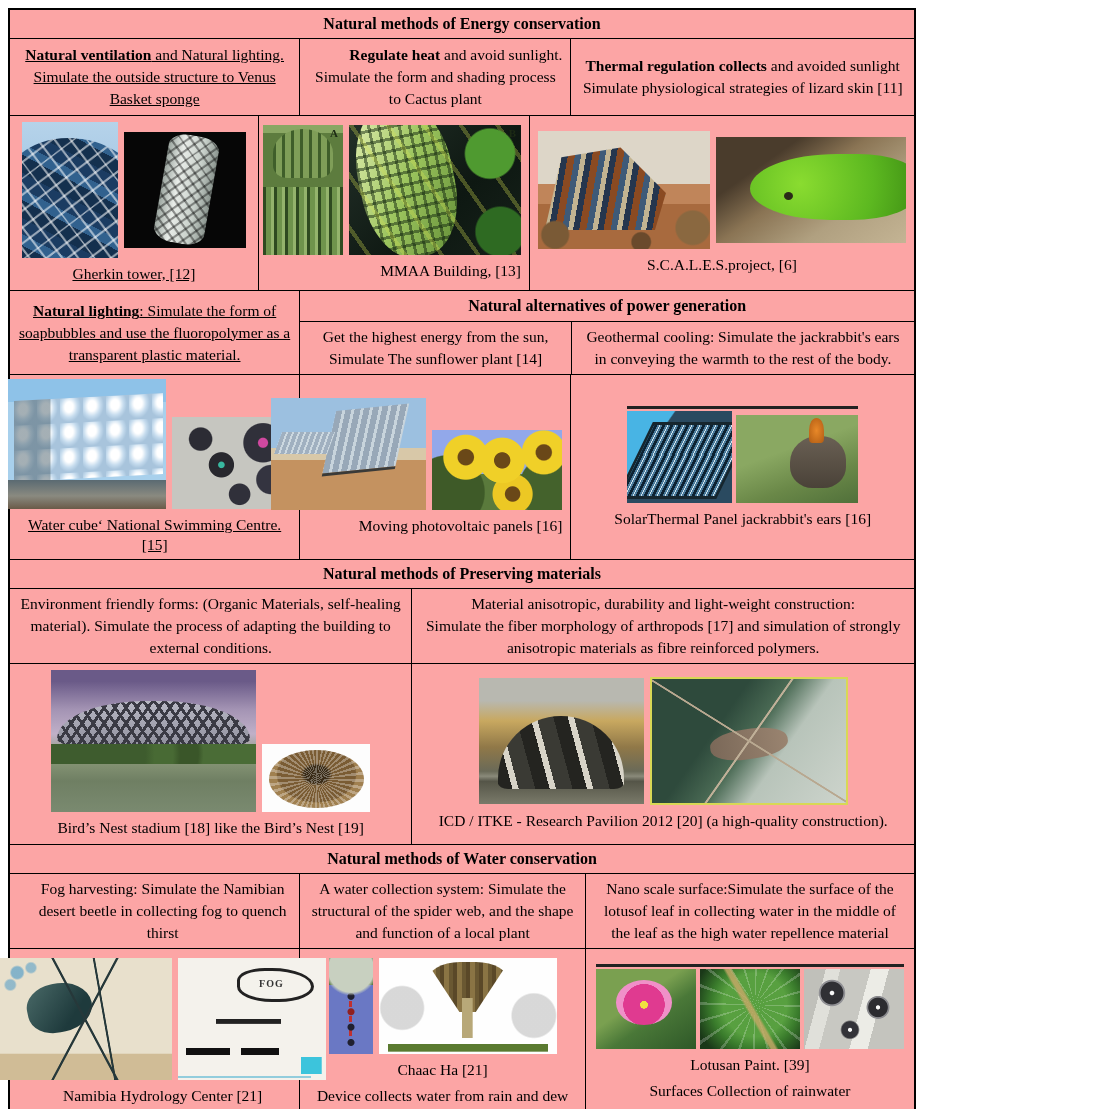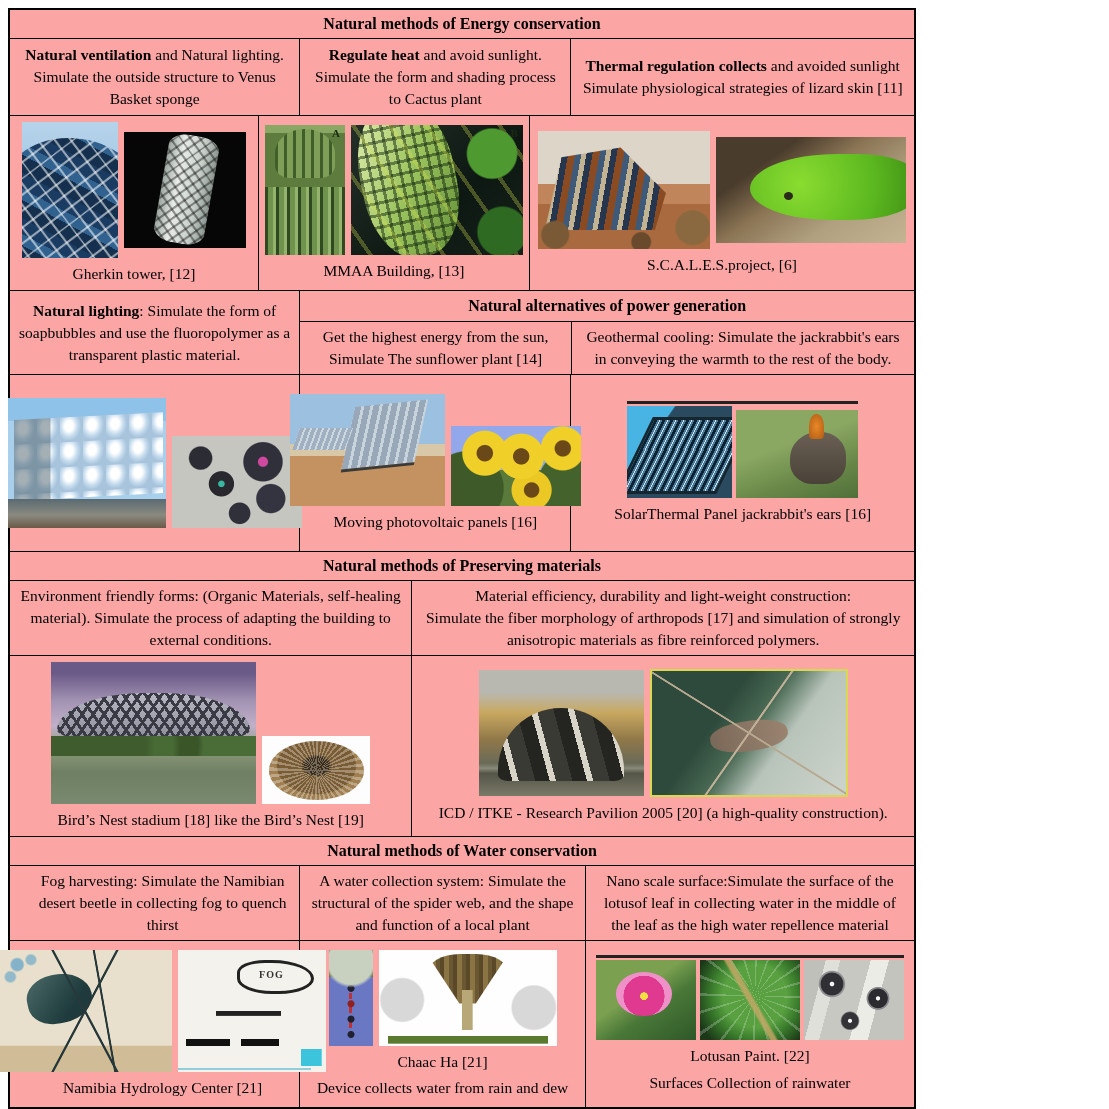--- a/index.html
+++ b/index.html
@@ -5,22 +5,22 @@
   html,body{margin:0;padding:0;background:#fff;}
   body{font-family:"Liberation Serif","DejaVu Serif",serif;color:#000;}
   .tbl{width:908px;margin:8px;border:2px solid #000;box-sizing:border-box;background:#fca5a5;}
   .t-row{display:flex;align-items:stretch;border-top:1px solid #000;}
   .t-row:first-child{border-top:none;}
   .cell{box-sizing:border-box;padding:4px 8px;display:flex;flex-direction:column;justify-content:center;align-items:center;text-align:center;}
   .cell + .cell{border-left:1px solid #000;}
   .hdr-row{justify-content:center;align-items:center;min-height:28px;display:flex;}
   .hdr-text{font-weight:bold;font-size:16px;}
   .cell p{margin:0;font-size:15.5px;line-height:1.42;}
-  .c32{width:32%;}
-  .c30{width:30%;}
+  .c32{width:32%;text-decoration:underline;}
+  .c30{width:30%;align-items:flex-end;}
   .c38{flex:1;}
   .c44{width:44.4%;}
   .c56{flex:1;}
   .w32{width:32%;padding-left:24px;}
   .w31{width:31.6%;}
   .w37{flex:1;}
   .rightwrap{flex:1;display:flex;flex-direction:column;border-left:1px solid #000;}
   .subhdr{border-bottom:1px solid #000;display:flex;justify-content:center;align-items:center;min-height:30px;}
   .subrow{display:flex;flex:1;}
   .subrow .cell{border-left:none;align-items:flex-end;}
@@ -264,20 +264,21 @@
       </div>
     </div>
   </div>
 
   <div class="t-row imgrow2">
     <div class="cell c32">
       <div class="imgs bottom">
         <div class="ph ph-watercube"></div>
         <div class="ph ph-bubbles"></div>
       </div>
+      <div class="caption">Water cube‘ National Swimming Centre. [15]</div>
     </div>
     <div class="cell c30">
       <div class="imgs bottom">
         <div class="ph ph-pv"></div>
         <div class="ph ph-sunflower"></div>
       </div>
       <div class="caption">Moving photovoltaic panels [16]</div>
     </div>
     <div class="cell c38">
       <div class="topbar">
@@ -290,39 +291,39 @@
 
   <div class="t-row hdr-row">
     <span class="hdr-text">Natural methods of Preserving materials</span>
   </div>
 
   <div class="t-row txtC">
     <div class="cell c44">
       <p>Environment friendly forms: (Organic Materials, self-healing material). Simulate the process of adapting the building to external conditions.</p>
     </div>
     <div class="cell c56">
-      <p>Material efficiency, durability and light-weight construction:</p>
+      <p>Material anisotropic, durability and light-weight construction:</p>
       <p>Simulate the fiber morphology of arthropods [17] and simulation of strongly anisotropic materials as fibre reinforced polymers.</p>
     </div>
   </div>
 
   <div class="t-row imgrow3">
     <div class="cell c44">
       <div class="imgs bottom">
         <div class="ph ph-stadium"></div>
         <div class="ph ph-nest"></div>
       </div>
       <div class="caption">Bird’s Nest stadium [18] like the Bird’s Nest [19]</div>
     </div>
     <div class="cell c56">
       <div class="imgs">
         <div class="ph ph-pavilion"></div>
         <div class="ph ph-lobster"></div>
       </div>
-      <div class="caption">ICD / ITKE - Research Pavilion 2005 [20] (a high-quality construction).</div>
+      <div class="caption">ICD / ITKE - Research Pavilion 2012 [20] (a high-quality construction).</div>
     </div>
   </div>
 
   <div class="t-row hdr-row">
     <span class="hdr-text">Natural methods of Water conservation</span>
   </div>
 
   <div class="t-row txtD">
     <div class="cell w32">
       <p>Fog harvesting: Simulate the Namibian desert beetle in collecting fog to quench thirst</p>
@@ -352,18 +353,18 @@
       </div>
       <div class="caption">Chaac Ha [21]</div>
       <div class="caption">Device collects water from rain and dew</div>
     </div>
     <div class="cell w37">
       <div class="topbar">
         <div class="ph ph-lotusflower"></div>
         <div class="ph ph-lotusleaf"></div>
         <div class="ph ph-droplets"></div>
       </div>
-      <div class="caption">Lotusan Paint. [22]</div>
+      <div class="caption">Lotusan Paint. [39]</div>
       <div class="caption">Surfaces Collection of rainwater</div>
     </div>
   </div>
 
 </div>
 
 </body></html>

